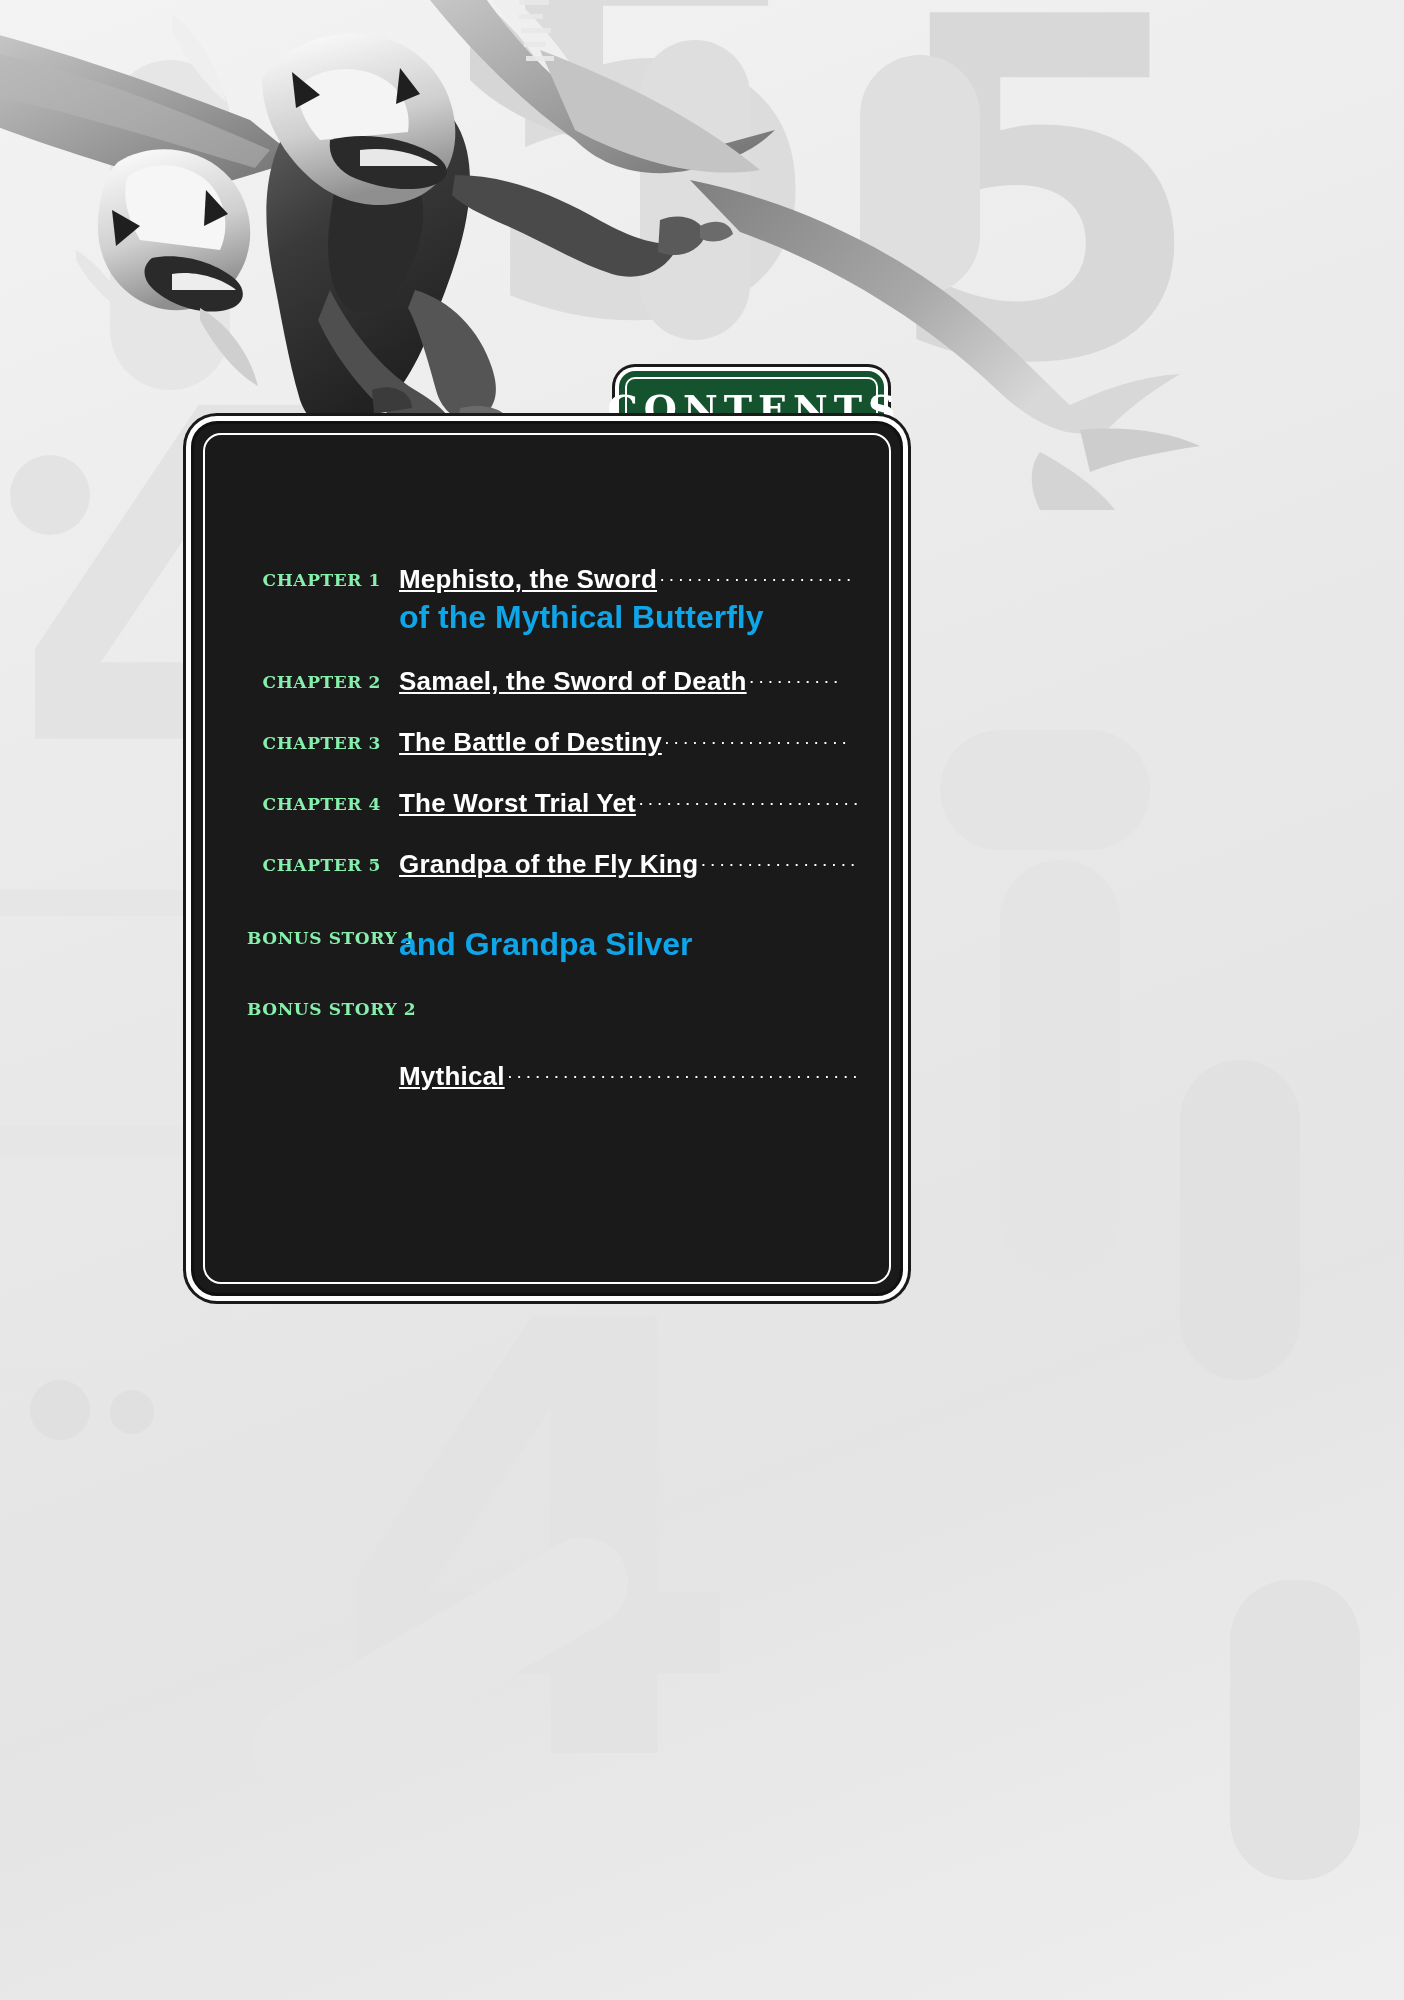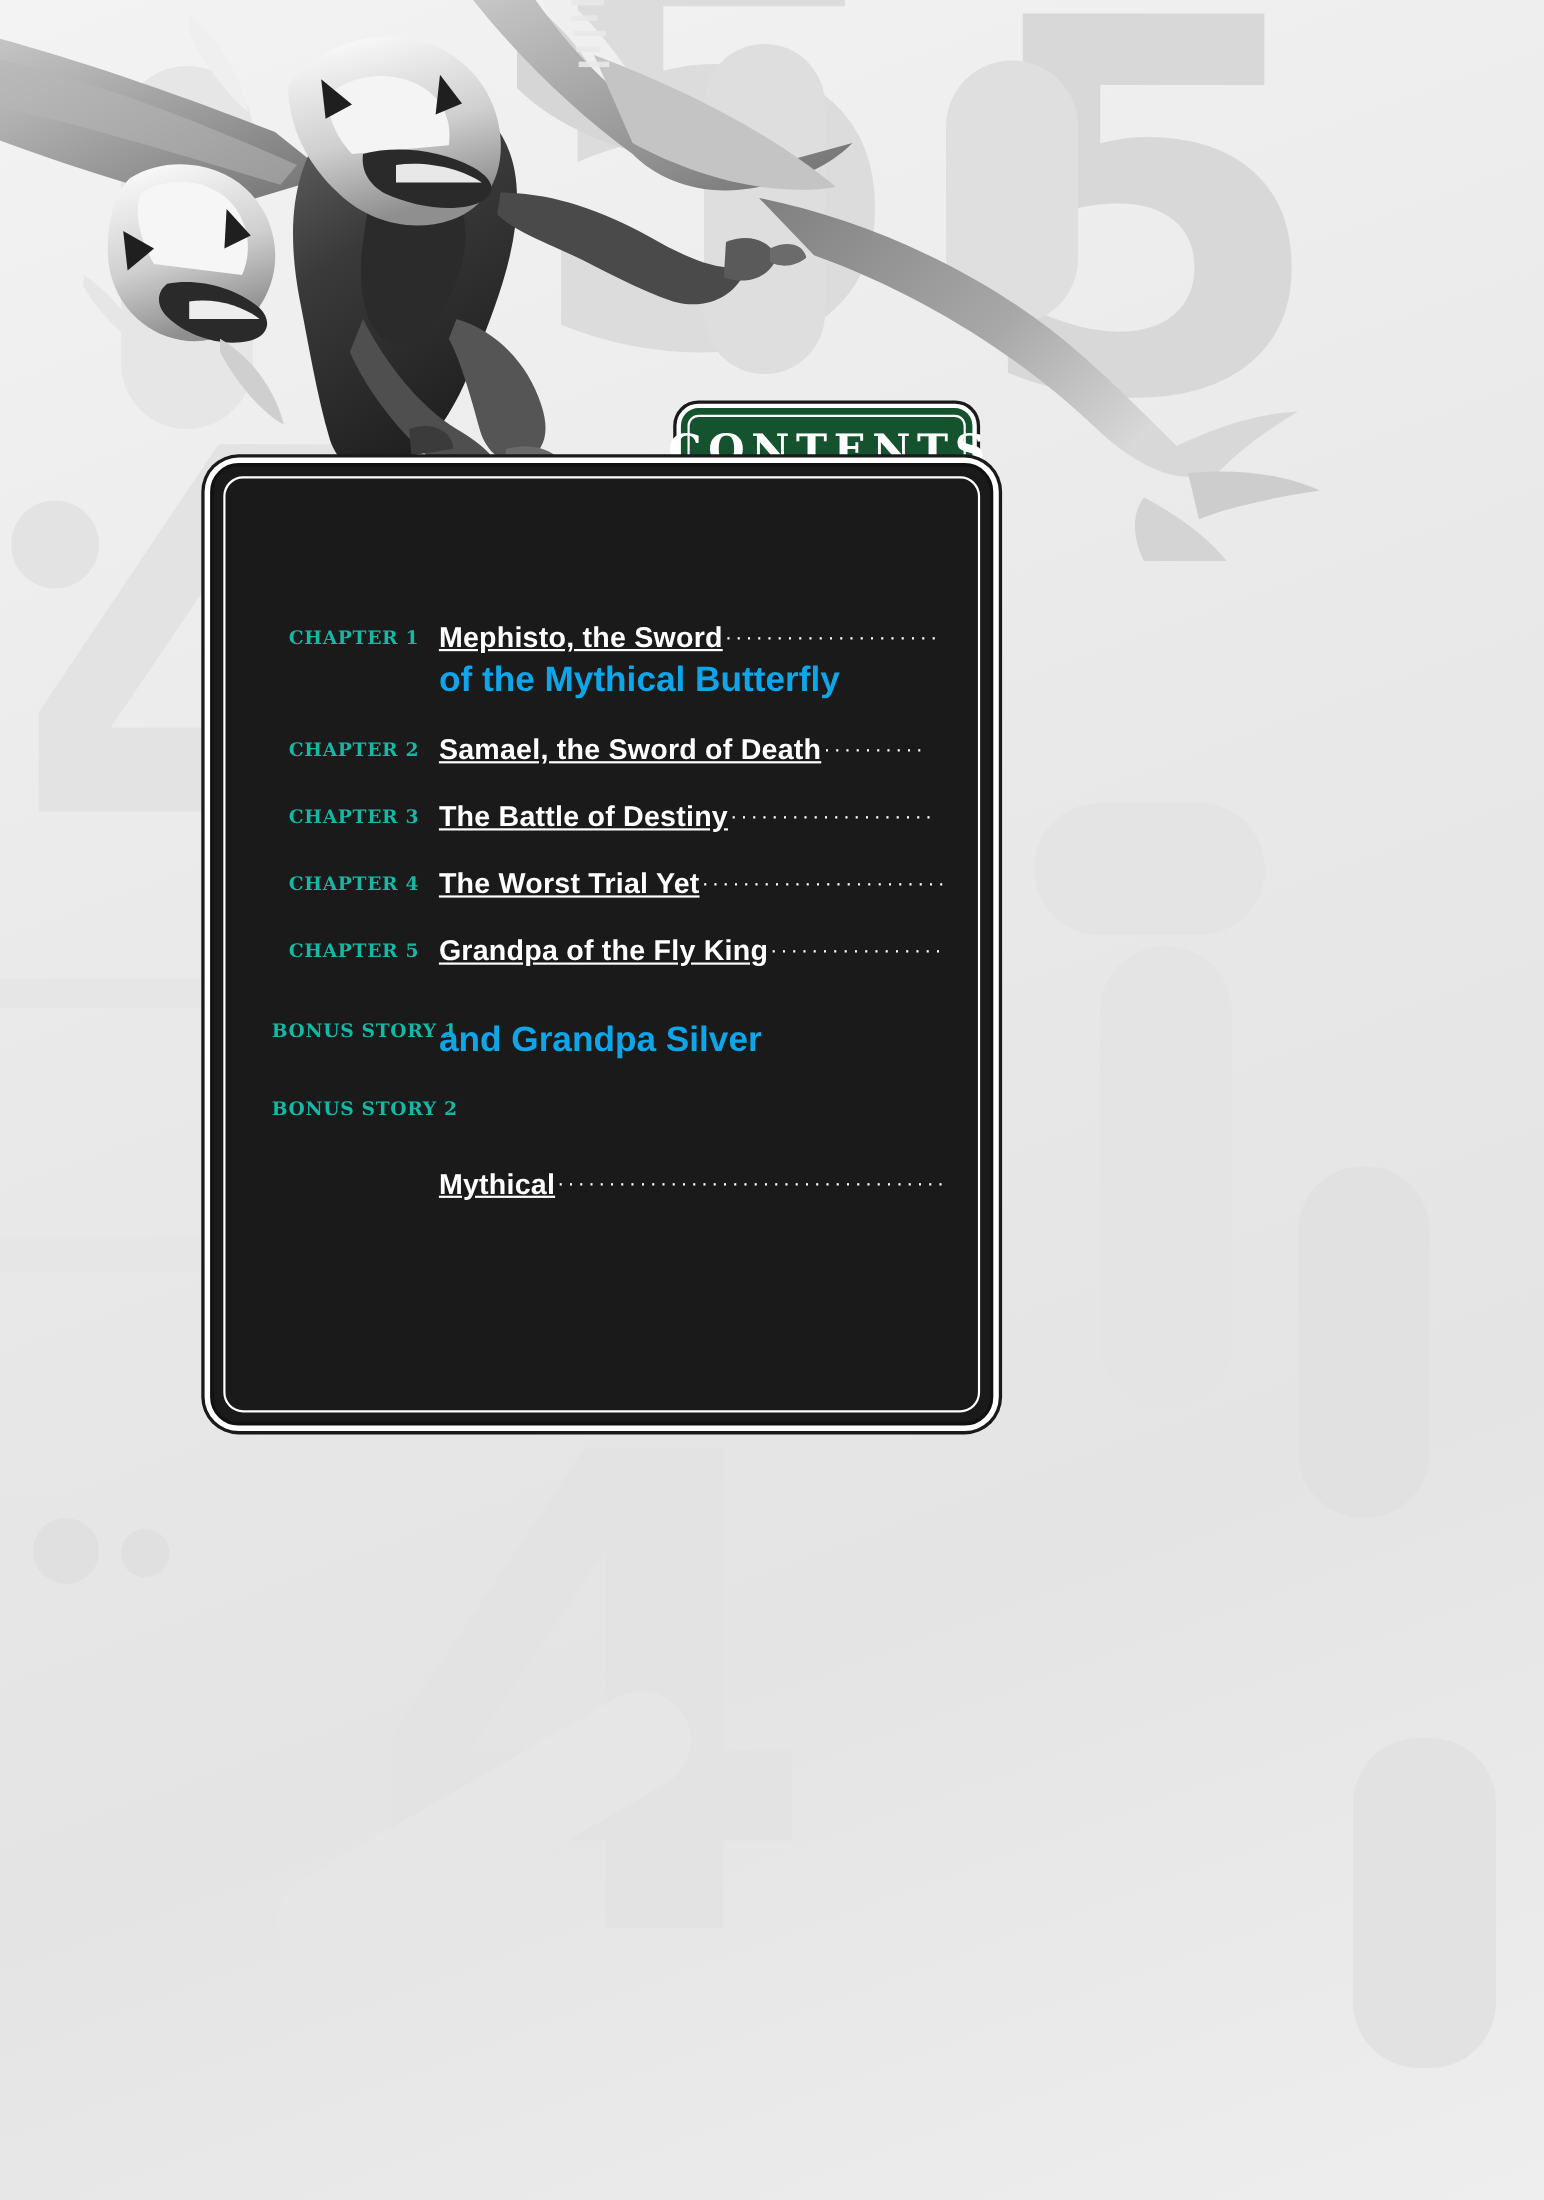--- a/index.html
+++ b/index.html
@@ -120,21 +120,21 @@
   }
   .toc-row.gap-before {
     margin-top: 42px;
   }
   .toc-label {
     width: 152px;
     flex: 0 0 152px;
     text-align: right;
     padding-right: 18px;
     box-sizing: border-box;
-    color: #14b8a6;
+    color: #86efac;
     font-family: "DejaVu Serif", serif;
     font-weight: 700;
     font-size: 17px;
     letter-spacing: 0.6px;
     padding-top: 6px;
     white-space: nowrap;
   }
   .toc-title-wrap {
     flex: 1 1 auto;
     min-width: 0;

